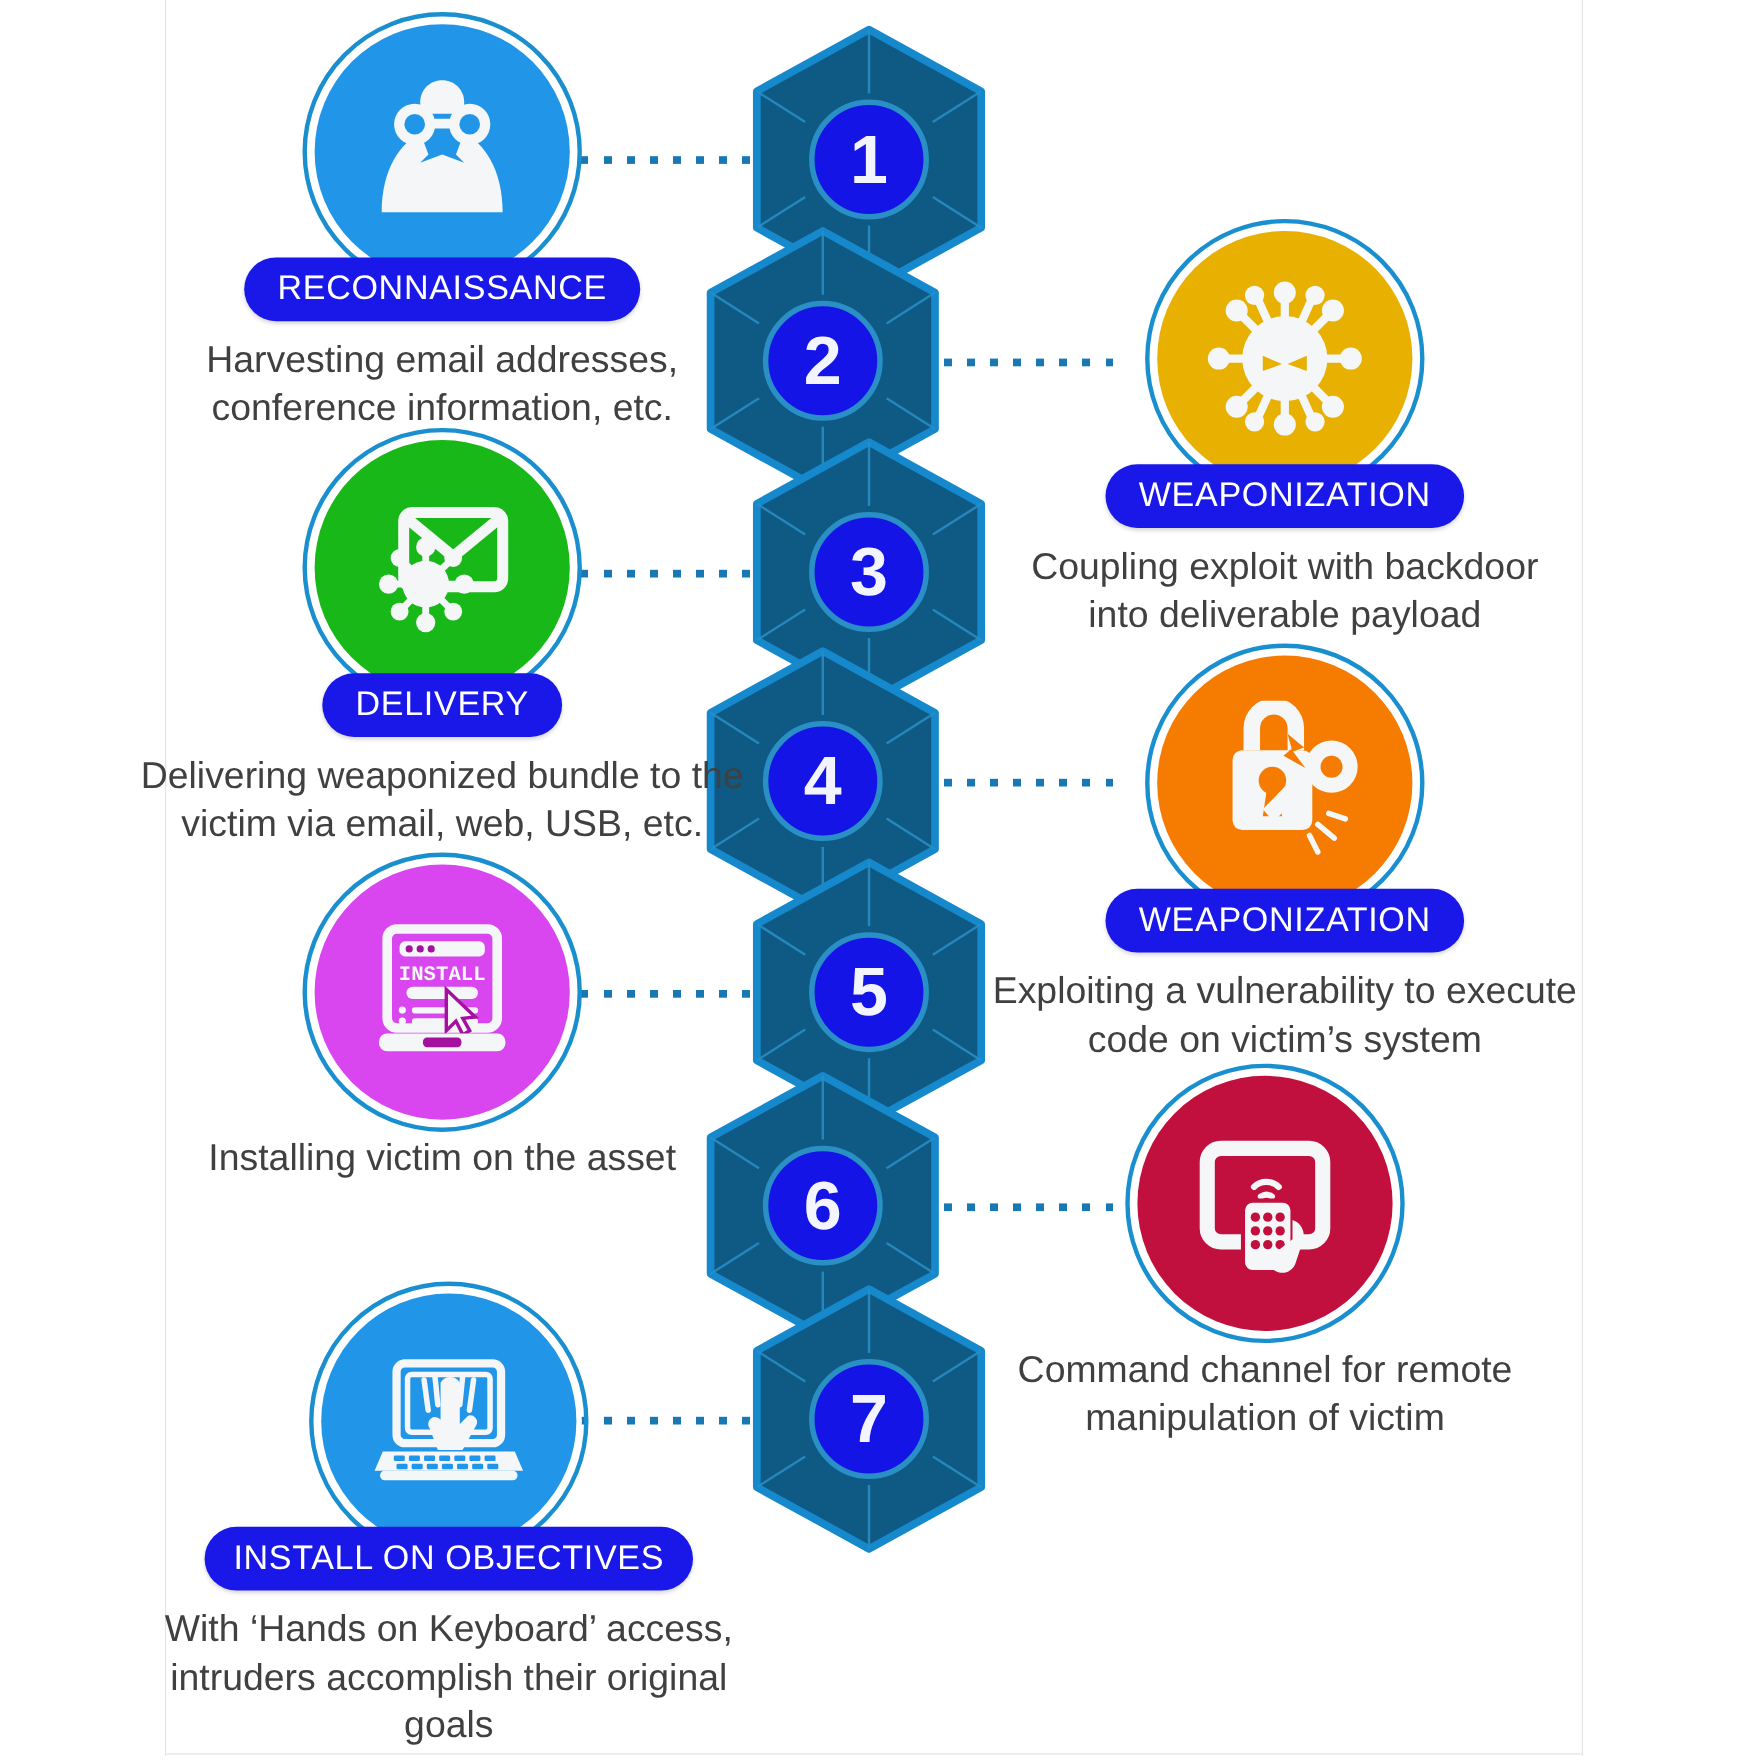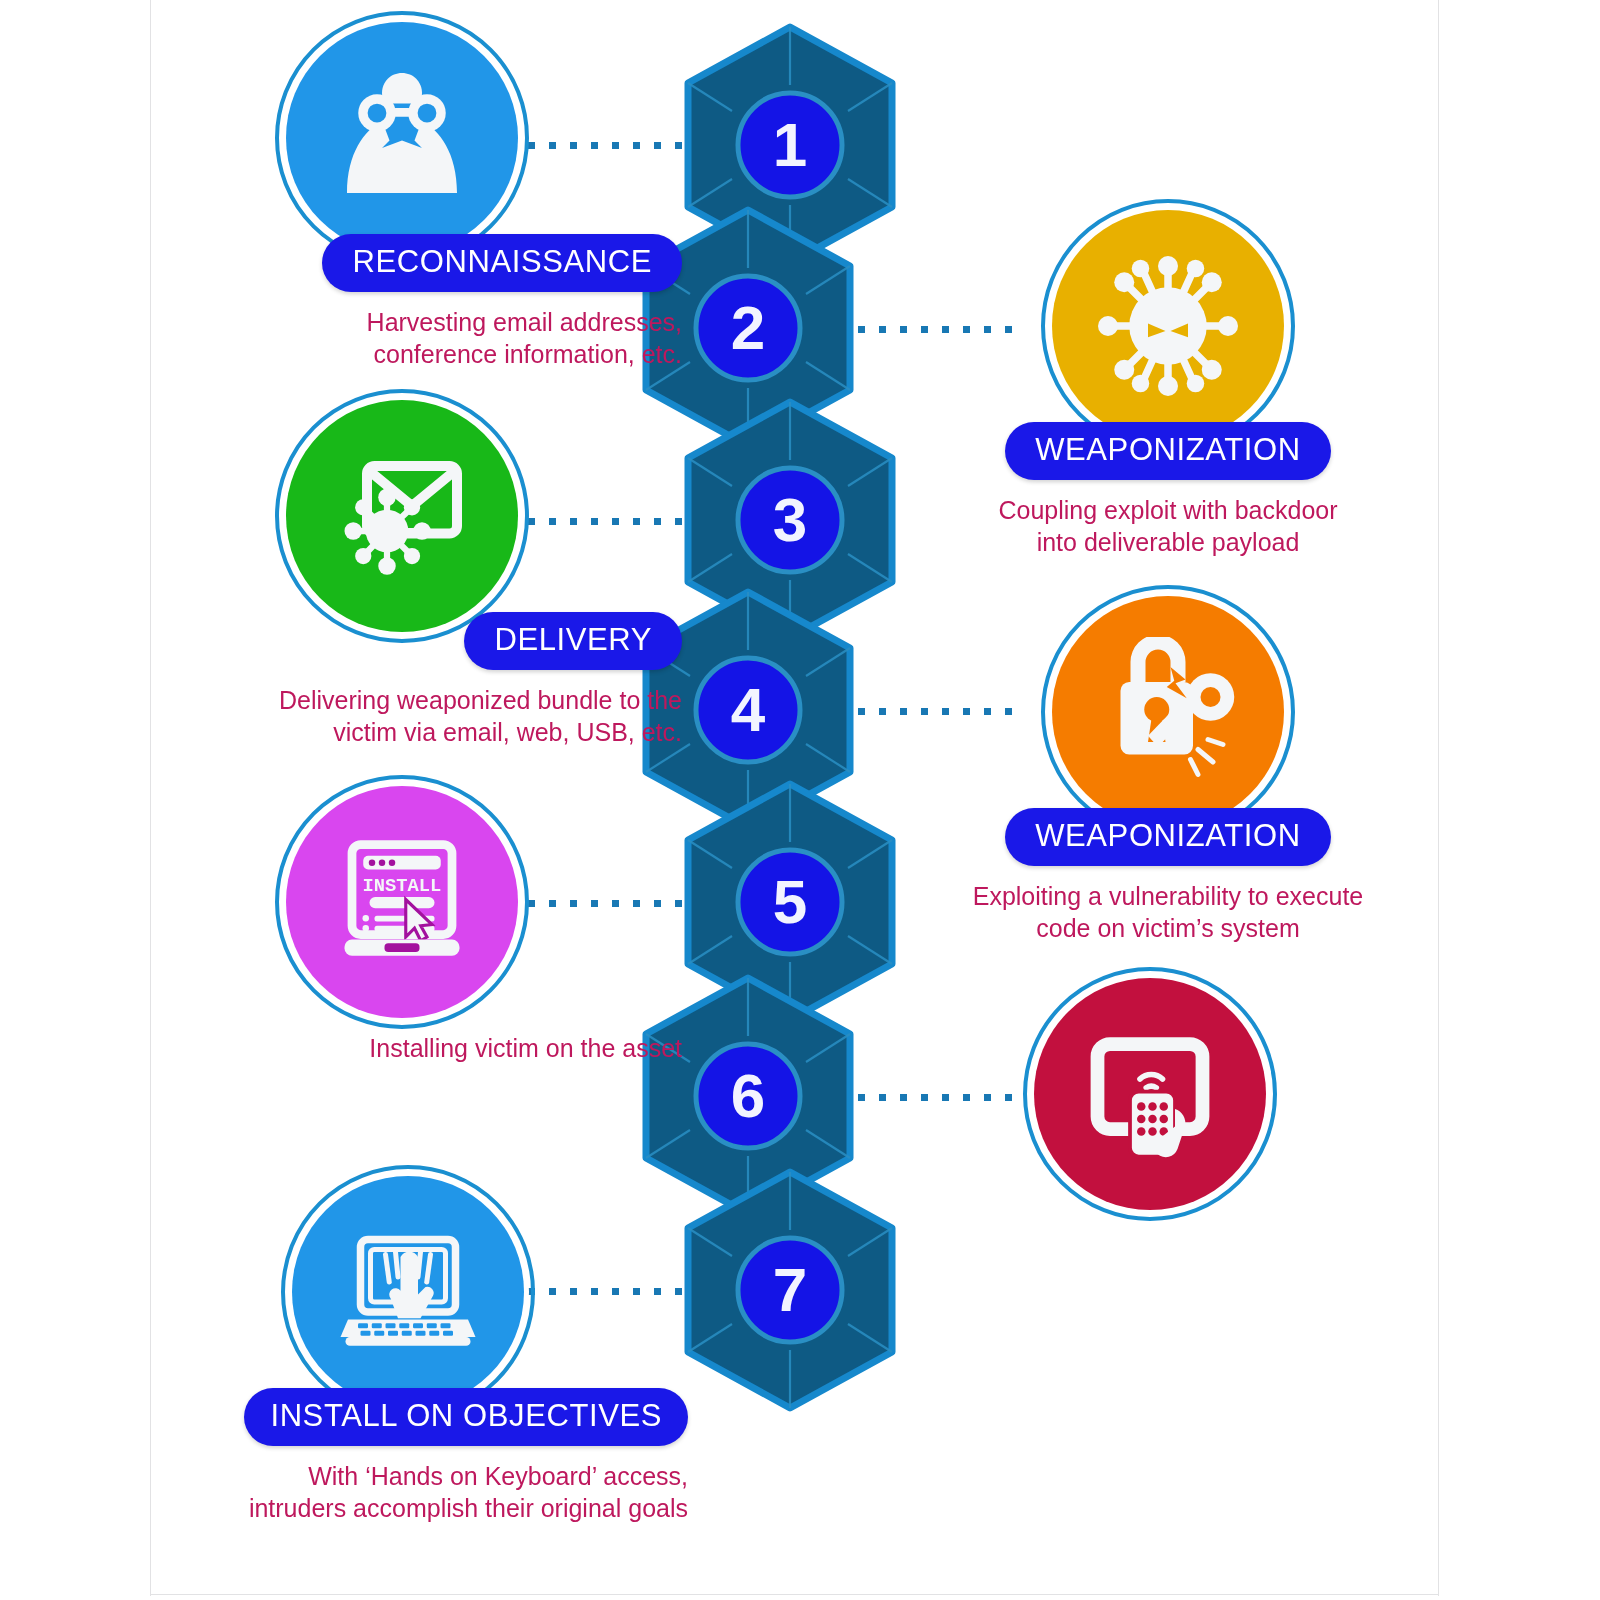--- a/index.html
+++ b/index.html
@@ -38,21 +38,21 @@
     width: 300px;
     height: 1400px;
   }
   #chain svg { display: block; }
 
   
   .stage {
     position: absolute;
     width: 560px;
   }
-  .stage.left  { text-align: right; }
+  .stage.left  { text-align: center; }
   .stage.right { text-align: center; }
 
   .icon-circle {
     position: relative;
     width: 232px;
     height: 232px;
     margin: 0 auto;
     border-radius: 50%;
     box-sizing: border-box;
     display: flex;
@@ -98,23 +98,23 @@
     font-size: 31px;
     letter-spacing: 0.6px;
     font-weight: 400;
     white-space: nowrap;
     box-shadow: 0 2px 4px rgba(0,0,0,0.18);
   }
   .pill.wide { padding-left: 26px; padding-right: 26px; }
 
   .desc {
     margin-top: 14px;
-    font-size: 25px;
+    font-size: 34px;
     line-height: 1.28;
-    color: #be185d;
+    color: #404040;
     font-weight: 400;
   }
 
   
   .dots {
     position: absolute;
     height: 7px;
   }
   .dots i {
     display: block;
@@ -376,20 +376,21 @@
           <circle cx="53" cy="80" r="3.4"></circle>
             <circle cx="62" cy="80" r="3.4"></circle>
             <circle cx="71" cy="80" r="3.4"></circle>
           <circle cx="53" cy="90" r="3.4"></circle>
             <circle cx="62" cy="90" r="3.4"></circle>
             <circle cx="71" cy="90" r="3.4"></circle>
         </g>
         <path d="M80 72 a12 12 0 0 1 8 14 l-6 18 a10 10 0 0 1 -16 4 l-4 -8 l18 -14 z" fill="#f4f6f8"></path>
       </svg>
     </div>
+    <div class="desc">Command channel for remote<br>manipulation of victim</div>
   </div>
 
   <div class="stage left" id="stage-7" style="left:128px; top:1176px;">
     <div class="icon-circle" style="background:#2196e8;">
       <svg viewBox="0 0 120 120" xmlns="http://www.w3.org/2000/svg">
         <rect x="22" y="18" width="76" height="58" rx="6" fill="none" stroke="#f4f6f8" stroke-width="6"></rect>
         <rect x="30" y="26" width="60" height="42" rx="3" fill="none" stroke="#f4f6f8" stroke-width="4"></rect>
         <g stroke="#f4f6f8" stroke-width="4" stroke-linecap="round">
           <line x1="42" y1="30" x2="45" y2="52"></line>
           <line x1="50" y1="28" x2="52" y2="48"></line>

